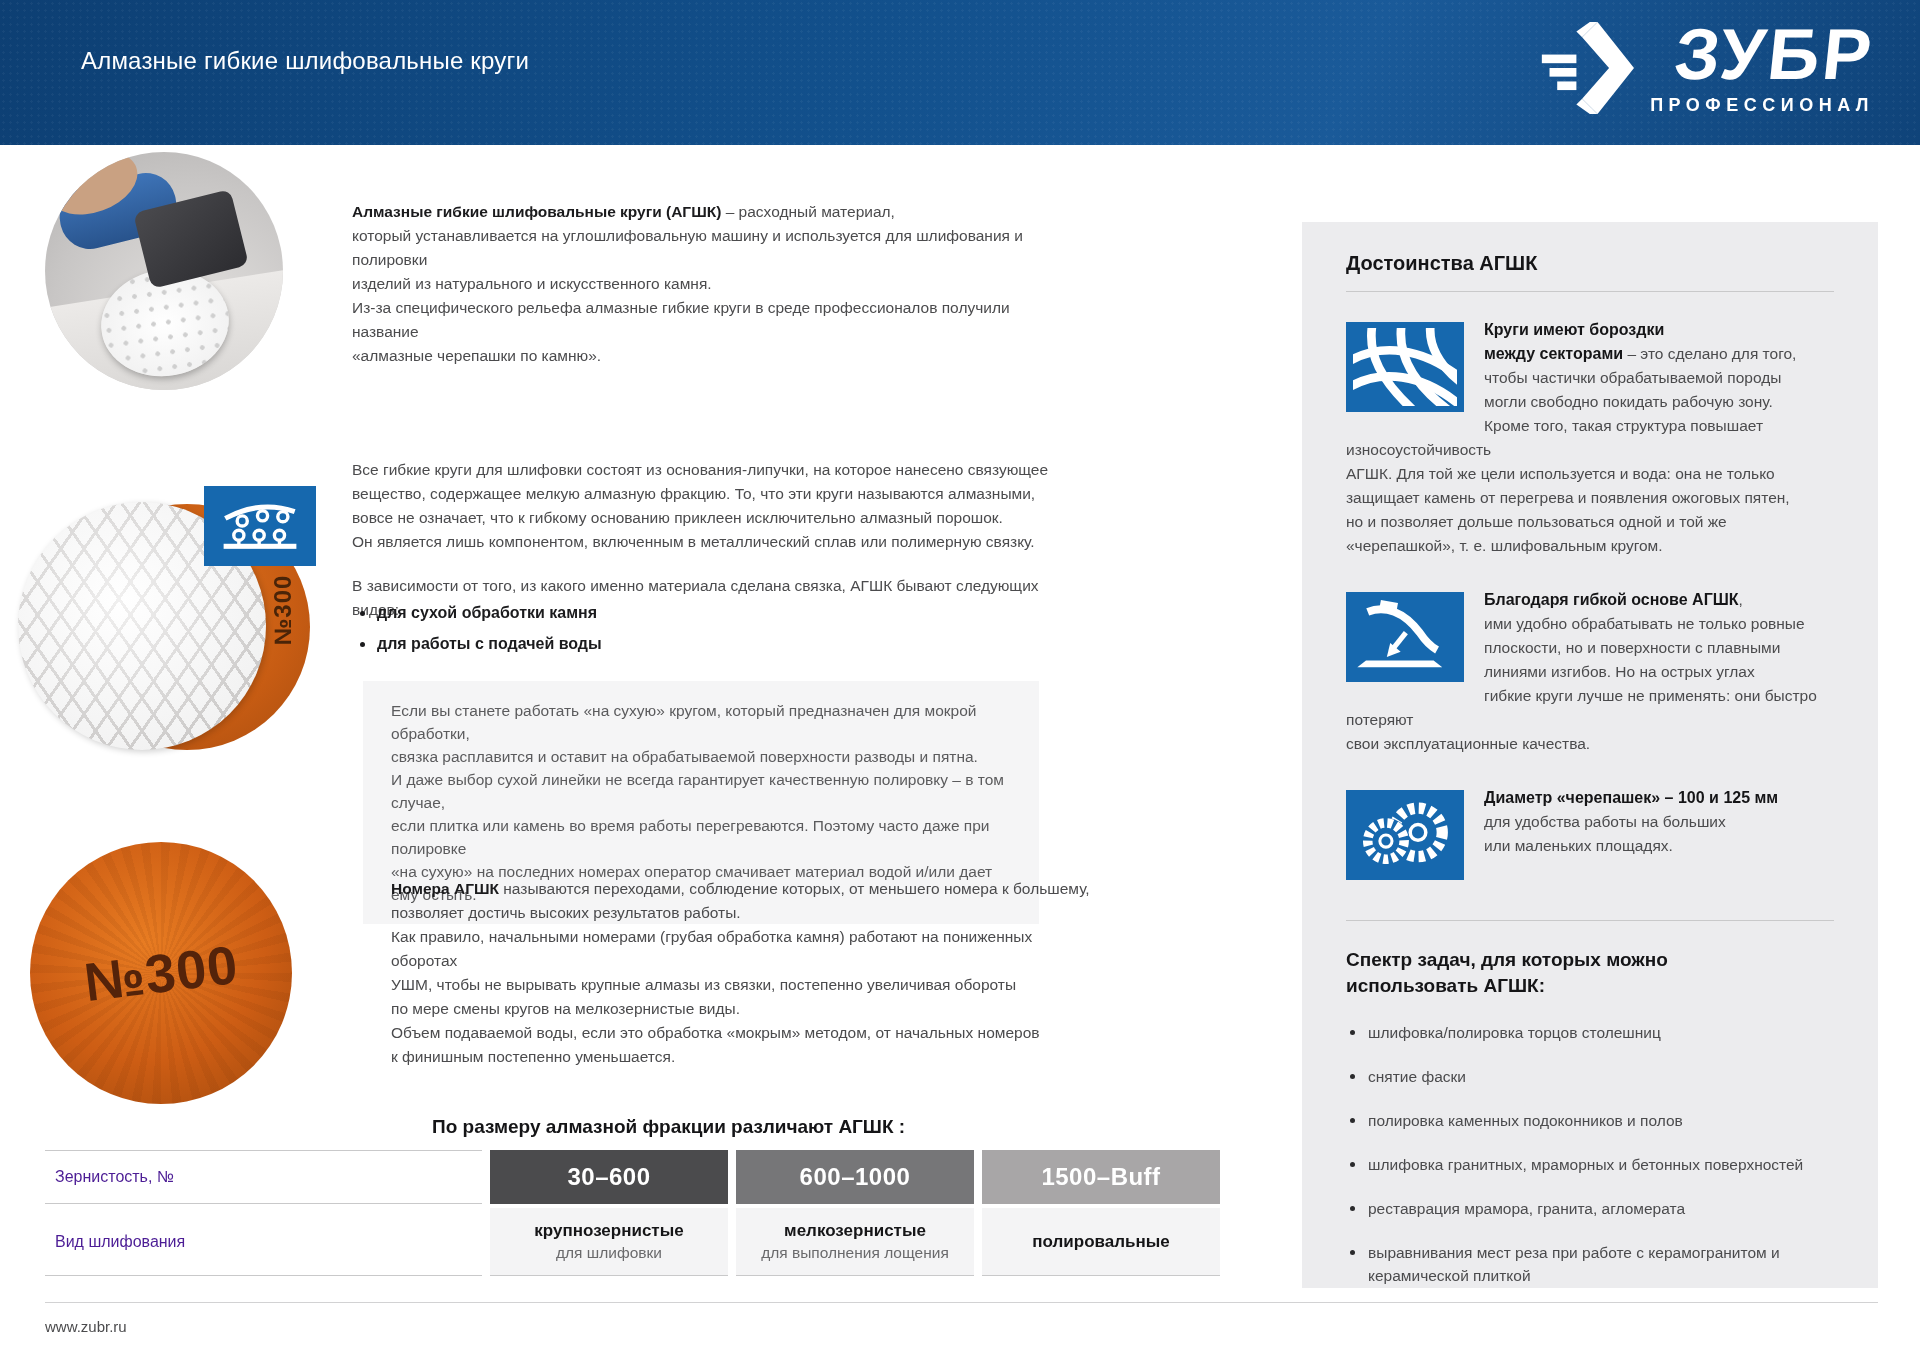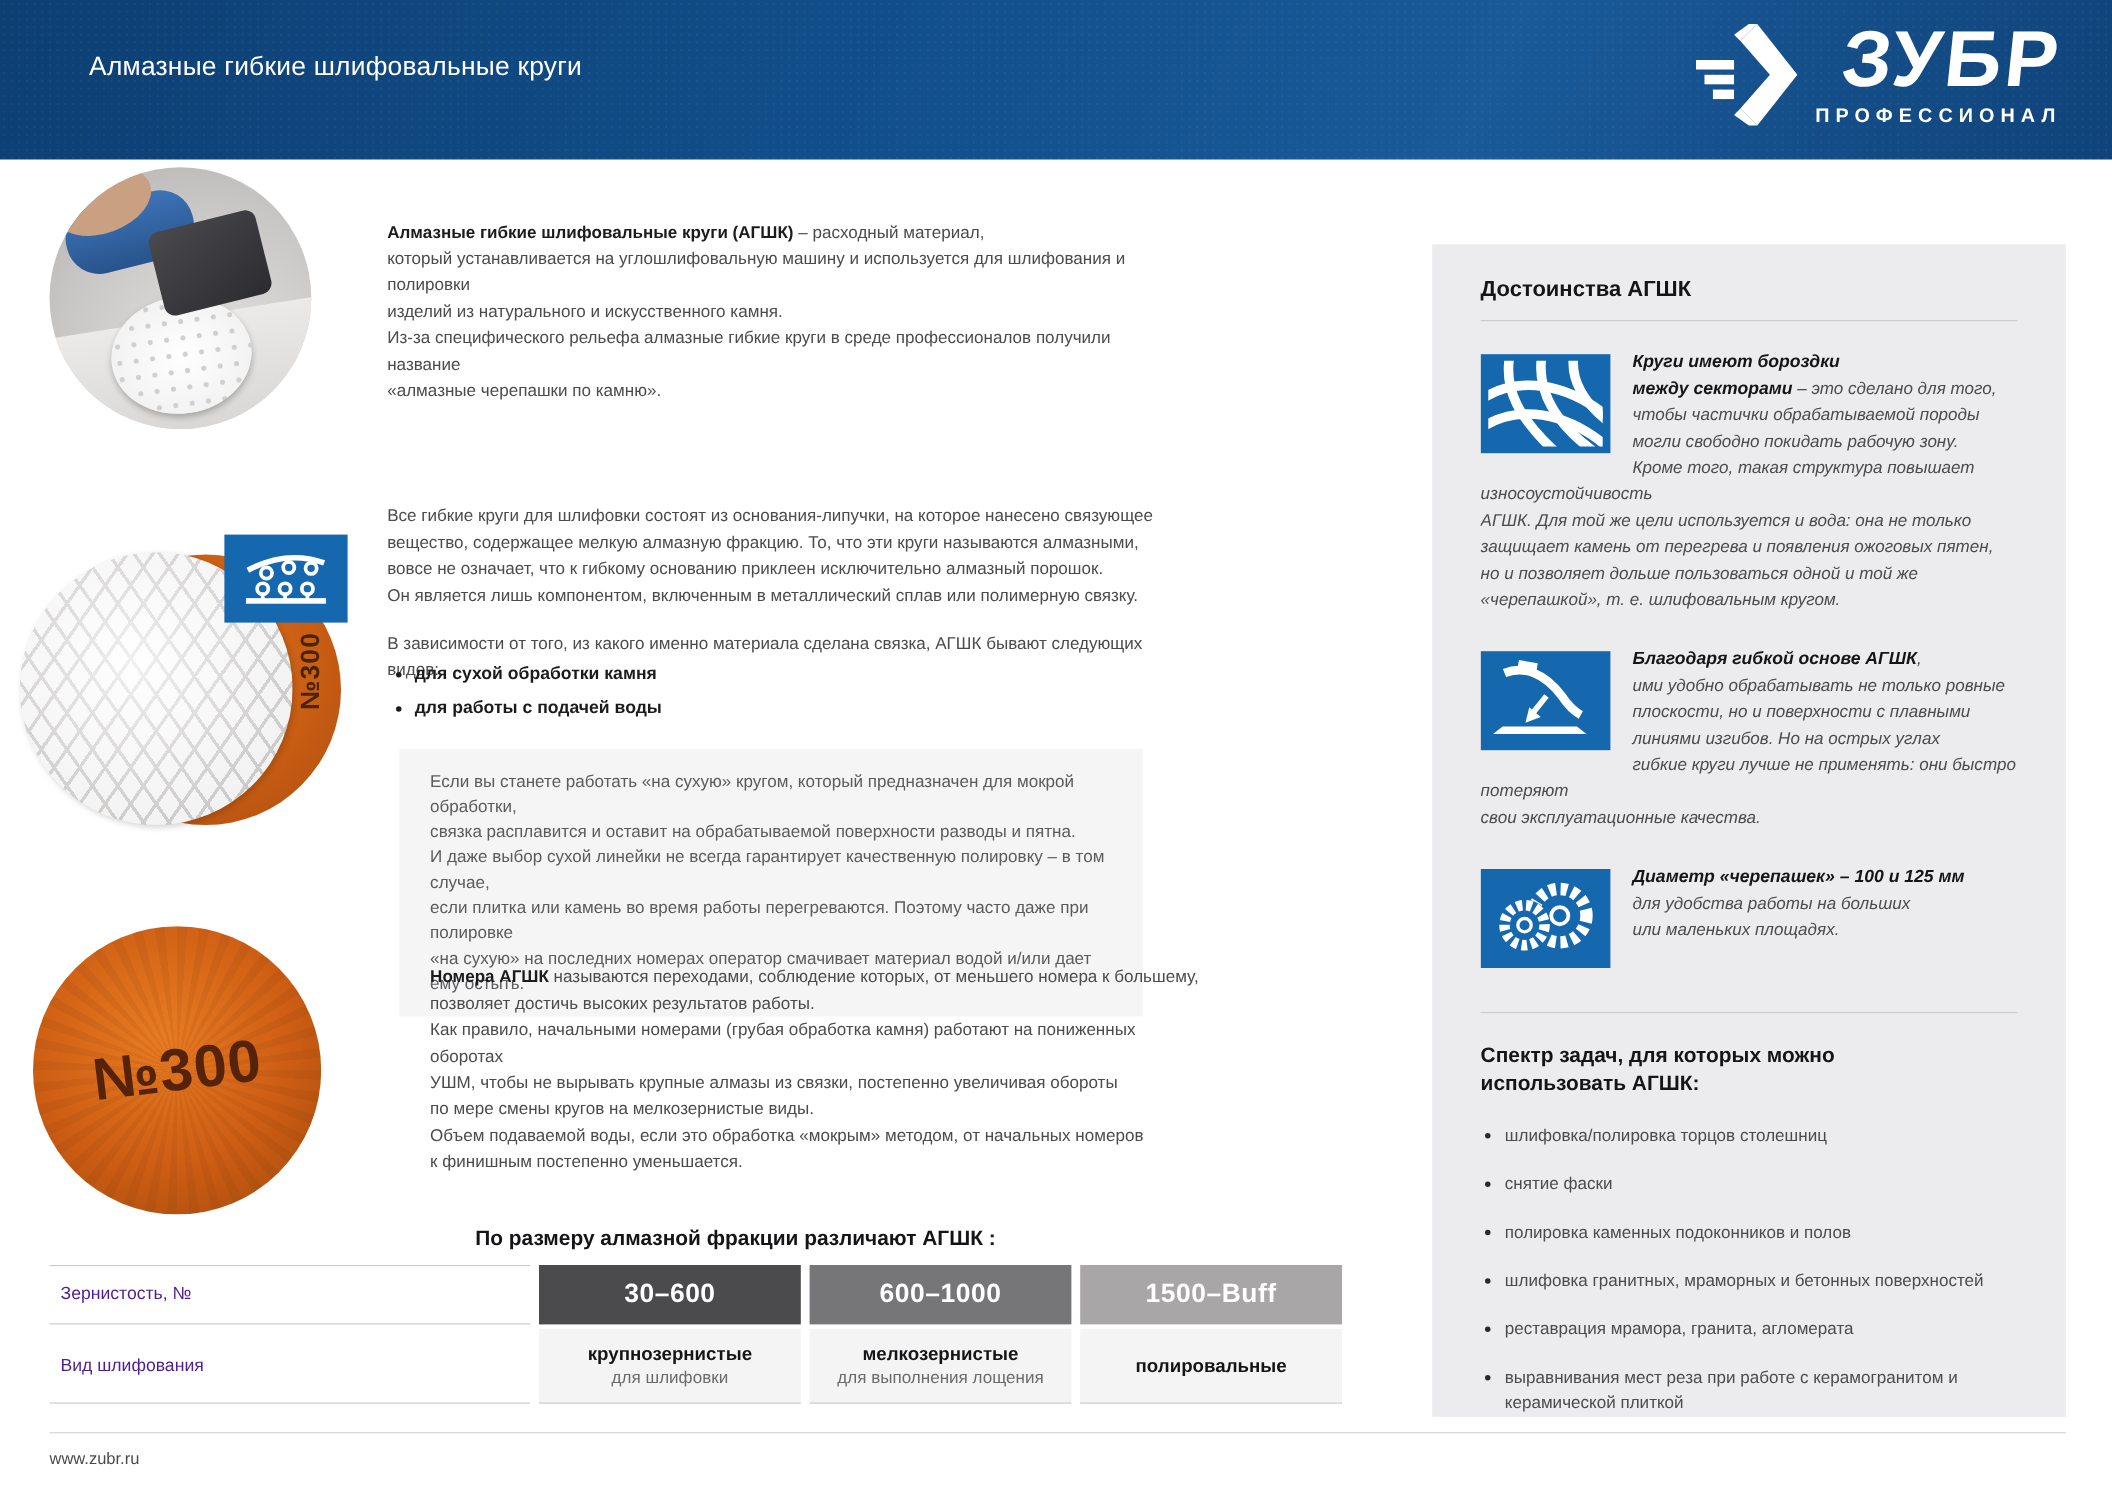--- a/index.html
+++ b/index.html
@@ -107,21 +107,21 @@
   .kind-desc { font-size:15.5px; color:#6a6a6c; margin-top:3px; }
 
   
   .panel { position:absolute; left:1302px; top:222px; width:576px; height:1066px;
     background:#ececee; padding:30px 44px 30px 44px; }
   .panel-heading { font-size:20px; font-weight:bold; color:#151517; margin-bottom:16px; }
   .panel hr { border:none; border-top:1px solid #c9c9ca; margin-bottom:26px; }
   .adv-block { margin-bottom:30px; overflow:hidden; }
   .adv-icon { float:left; width:118px; height:90px; background:#1668ae; margin:4px 20px 10px 0;
     display:flex; align-items:center; justify-content:center; }
-  .adv-text { white-space:pre-line; font-size:15.5px; line-height:24px; color:#4b4b4d;font-style:italic; }
+  .adv-text { white-space:pre-line; font-size:15.5px; line-height:24px; color:#4b4b4d; }
   .adv-text b { color:#151517; font-size:16px; }
   .tasks-heading { white-space:pre-line; font-size:19px; font-weight:bold; color:#151517;
     line-height:26px; margin:6px 0 22px 0; }
   .task-list { list-style:none; }
   .task-list li { font-size:15.5px; line-height:23px; color:#4b4b4d; margin-bottom:21px;
     display:flex; }
   .task-list li .dot { width:5px; height:5px; border-radius:50%; background:#2a2a2c; margin:9px 13px 0 4px; flex:0 0 5px; }
 
   
   .footer-line { position:absolute; left:45px; top:1302px; width:1833px; border-top:1px solid #d2d2d3; }

